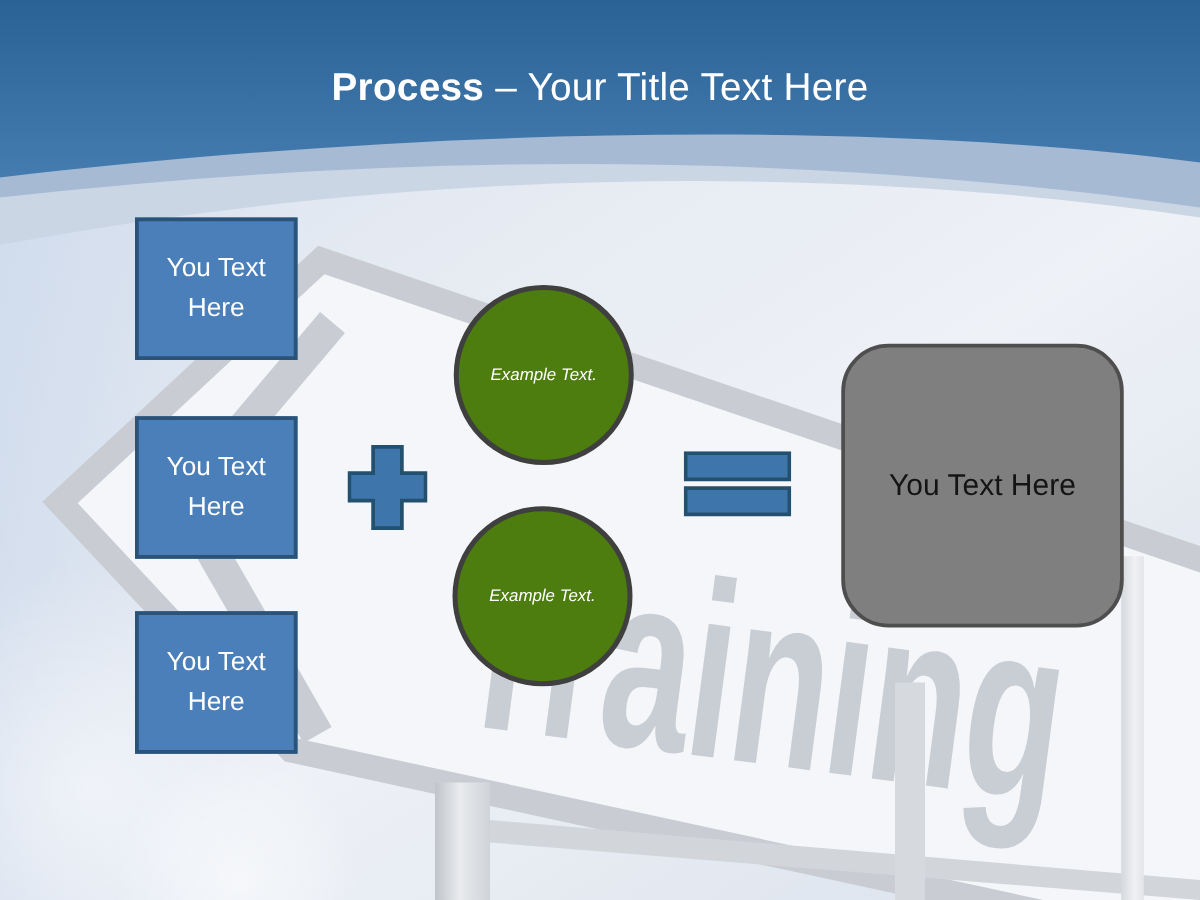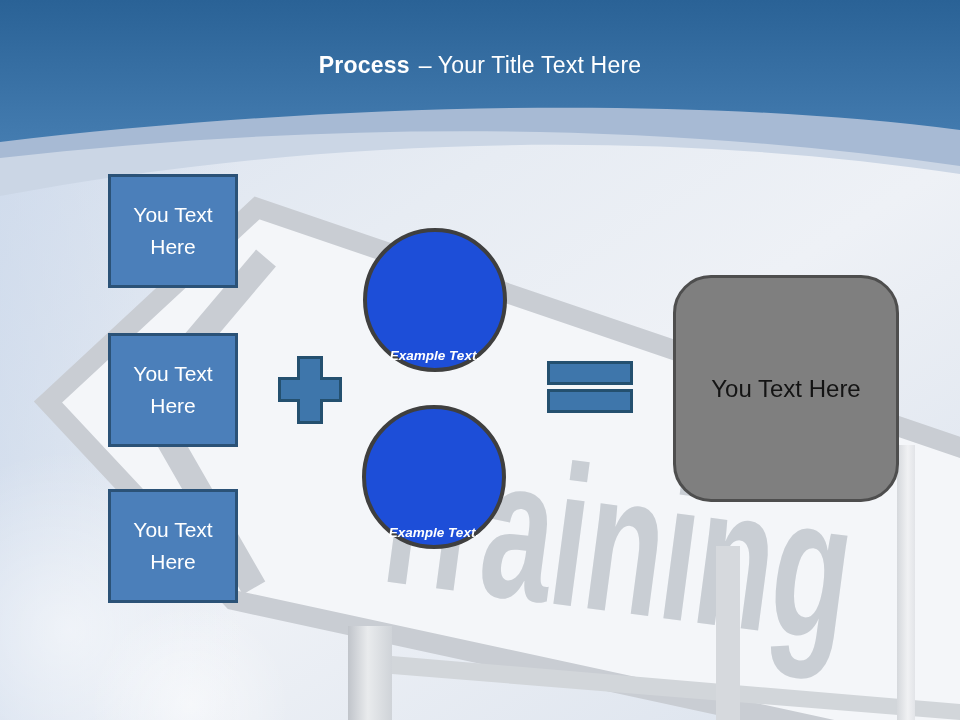--- a/index.html
+++ b/index.html
@@ -5,42 +5,42 @@
   html,body{margin:0;padding:0;background:#9aa3ad;}
   .slide{
     position:relative;width:960px;height:720px;overflow:hidden;
     font-family:"Liberation Sans",sans-serif;
     background:#e8edf4;
   }
   .slide svg{position:absolute;left:0;top:0;}
   
   .title{
     position:absolute;left:0;top:52px;width:100%;
-    text-align:center;color:#ffffff;font-size:23px;letter-spacing:.2px;
+    text-align:center;color:#ffffff;font-size:31px;letter-spacing:.2px;
     z-index:30;
   }
   .title .heading{font-weight:700;}
   .title .rest{font-weight:400;margin-left:9px;}
   
   .input-box{
     position:absolute;left:108px;width:130px;height:114px;box-sizing:border-box;
     background:#4b7fba;border:3px solid #2b5277;
     display:flex;align-items:center;justify-content:center;text-align:center;
     color:#ffffff;font-size:21px;line-height:32px;z-index:20;
   }
   .input-box.b1{top:174px;}
   .input-box.b2{top:333px;}
   .input-box.b3{top:489px;}
   .input-box .lbl{width:112px;}
   
   .example-circle{
     position:absolute;width:144px;height:144px;box-sizing:border-box;
-    background:#1d4ed8;border:4px solid #3f3f3f;border-radius:50%;
-    display:flex;align-items:flex-end;justify-content:center;text-align:center;
-    color:#ffffff;font-size:13.5px;font-weight:700;font-style:italic;line-height:24px;
+    background:#4d7c0f;border:4px solid #3f3f3f;border-radius:50%;
+    display:flex;align-items:center;justify-content:center;text-align:center;
+    color:#ffffff;font-size:13.5px;font-weight:400;font-style:italic;line-height:24px;
     z-index:20;
   }
   .example-circle.c1{left:363px;top:228px;}
   .example-circle.c2{left:362px;top:405px;}
   .example-circle .lbl{width:92px;}
   
   .op{position:absolute;z-index:20;}
   
   .result-box{
     position:absolute;left:673px;top:275px;width:226px;height:227px;box-sizing:border-box;

